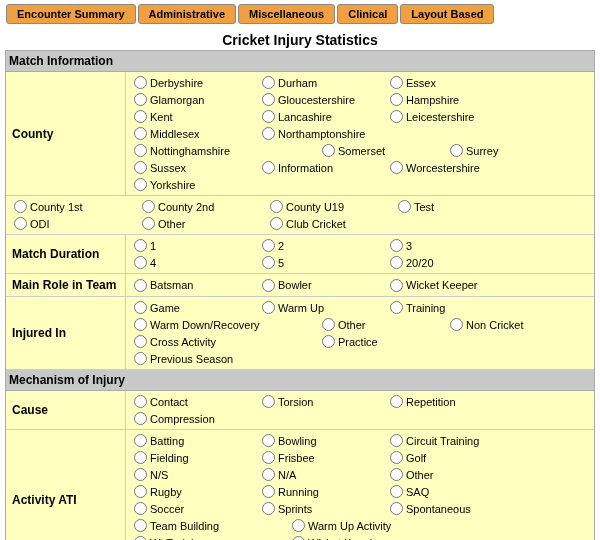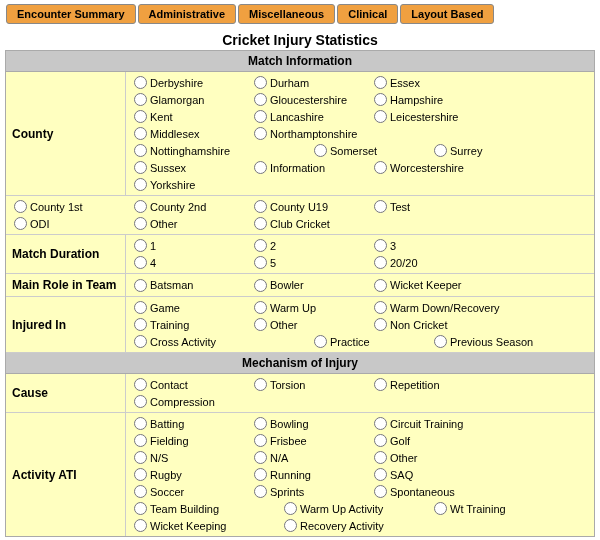--- a/index.html
+++ b/index.html
@@ -32,21 +32,21 @@
       padding: 4px 0 2px 0;
       color: #000;
     }
     .form-container {
       width: 590px;
       margin: 0 5px;
       border: 1px solid #aaa;
     }
     .section-header {
       background: #c8c8c8;
-      text-align: center;
+      text-align: left;
       font-weight: bold;
       font-size: 12px;
       padding: 3px;
       border-bottom: 1px solid #aaa;
     }
     .form-row {
       display: flex;
       border-bottom: 1px solid #ccc;
       background: #ffffc0;
     }
@@ -62,21 +62,21 @@
       display: flex;
       align-items: center;
       border-right: 1px solid #ccc;
       background: #ffffc0;
     }
     .row-content {
       flex: 1;
       padding: 3px 6px;
       display: flex;
       flex-wrap: wrap;
-      gap: 2px 0;
+      gap: 2px 8px;
       background: #ffffc0;
     }
     .radio-item {
       display: flex;
       align-items: center;
       width: 120px;
       padding: 1px 2px;
       white-space: nowrap;
     }
     .radio-item input[type="radio"] {
@@ -276,29 +276,29 @@
     <div class="row-label">Injured In</div>
     <div class="row-content">
       <div class="radio-item">
           <input type="radio" name="injured" id="i1" style="">
           <label for="i1">Game</label>
         </div>
       <div class="radio-item">
           <input type="radio" name="injured" id="i2" style="">
           <label for="i2">Warm Up</label>
         </div>
+      <div class="radio-item">
+          <input type="radio" name="injured" id="i4" style="">
+          <label for="i4">Training</label>
+        </div>
       <div class="radio-item wider">
           <input type="radio" name="injured" id="i3" style="">
           <label for="i3">Warm Down/Recovery</label>
         </div>
       <div class="radio-item">
-          <input type="radio" name="injured" id="i4" style="">
-          <label for="i4">Training</label>
-        </div>
-      <div class="radio-item">
           <input type="radio" name="injured" id="i5" style="">
           <label for="i5">Other</label>
         </div>
       <div class="radio-item">
           <input type="radio" name="injured" id="i6" style="">
           <label for="i6">Non Cricket</label>
         </div>
       <div class="radio-item wider">
           <input type="radio" name="injured" id="i7" style="">
           <label for="i7">Cross Activity</label>

